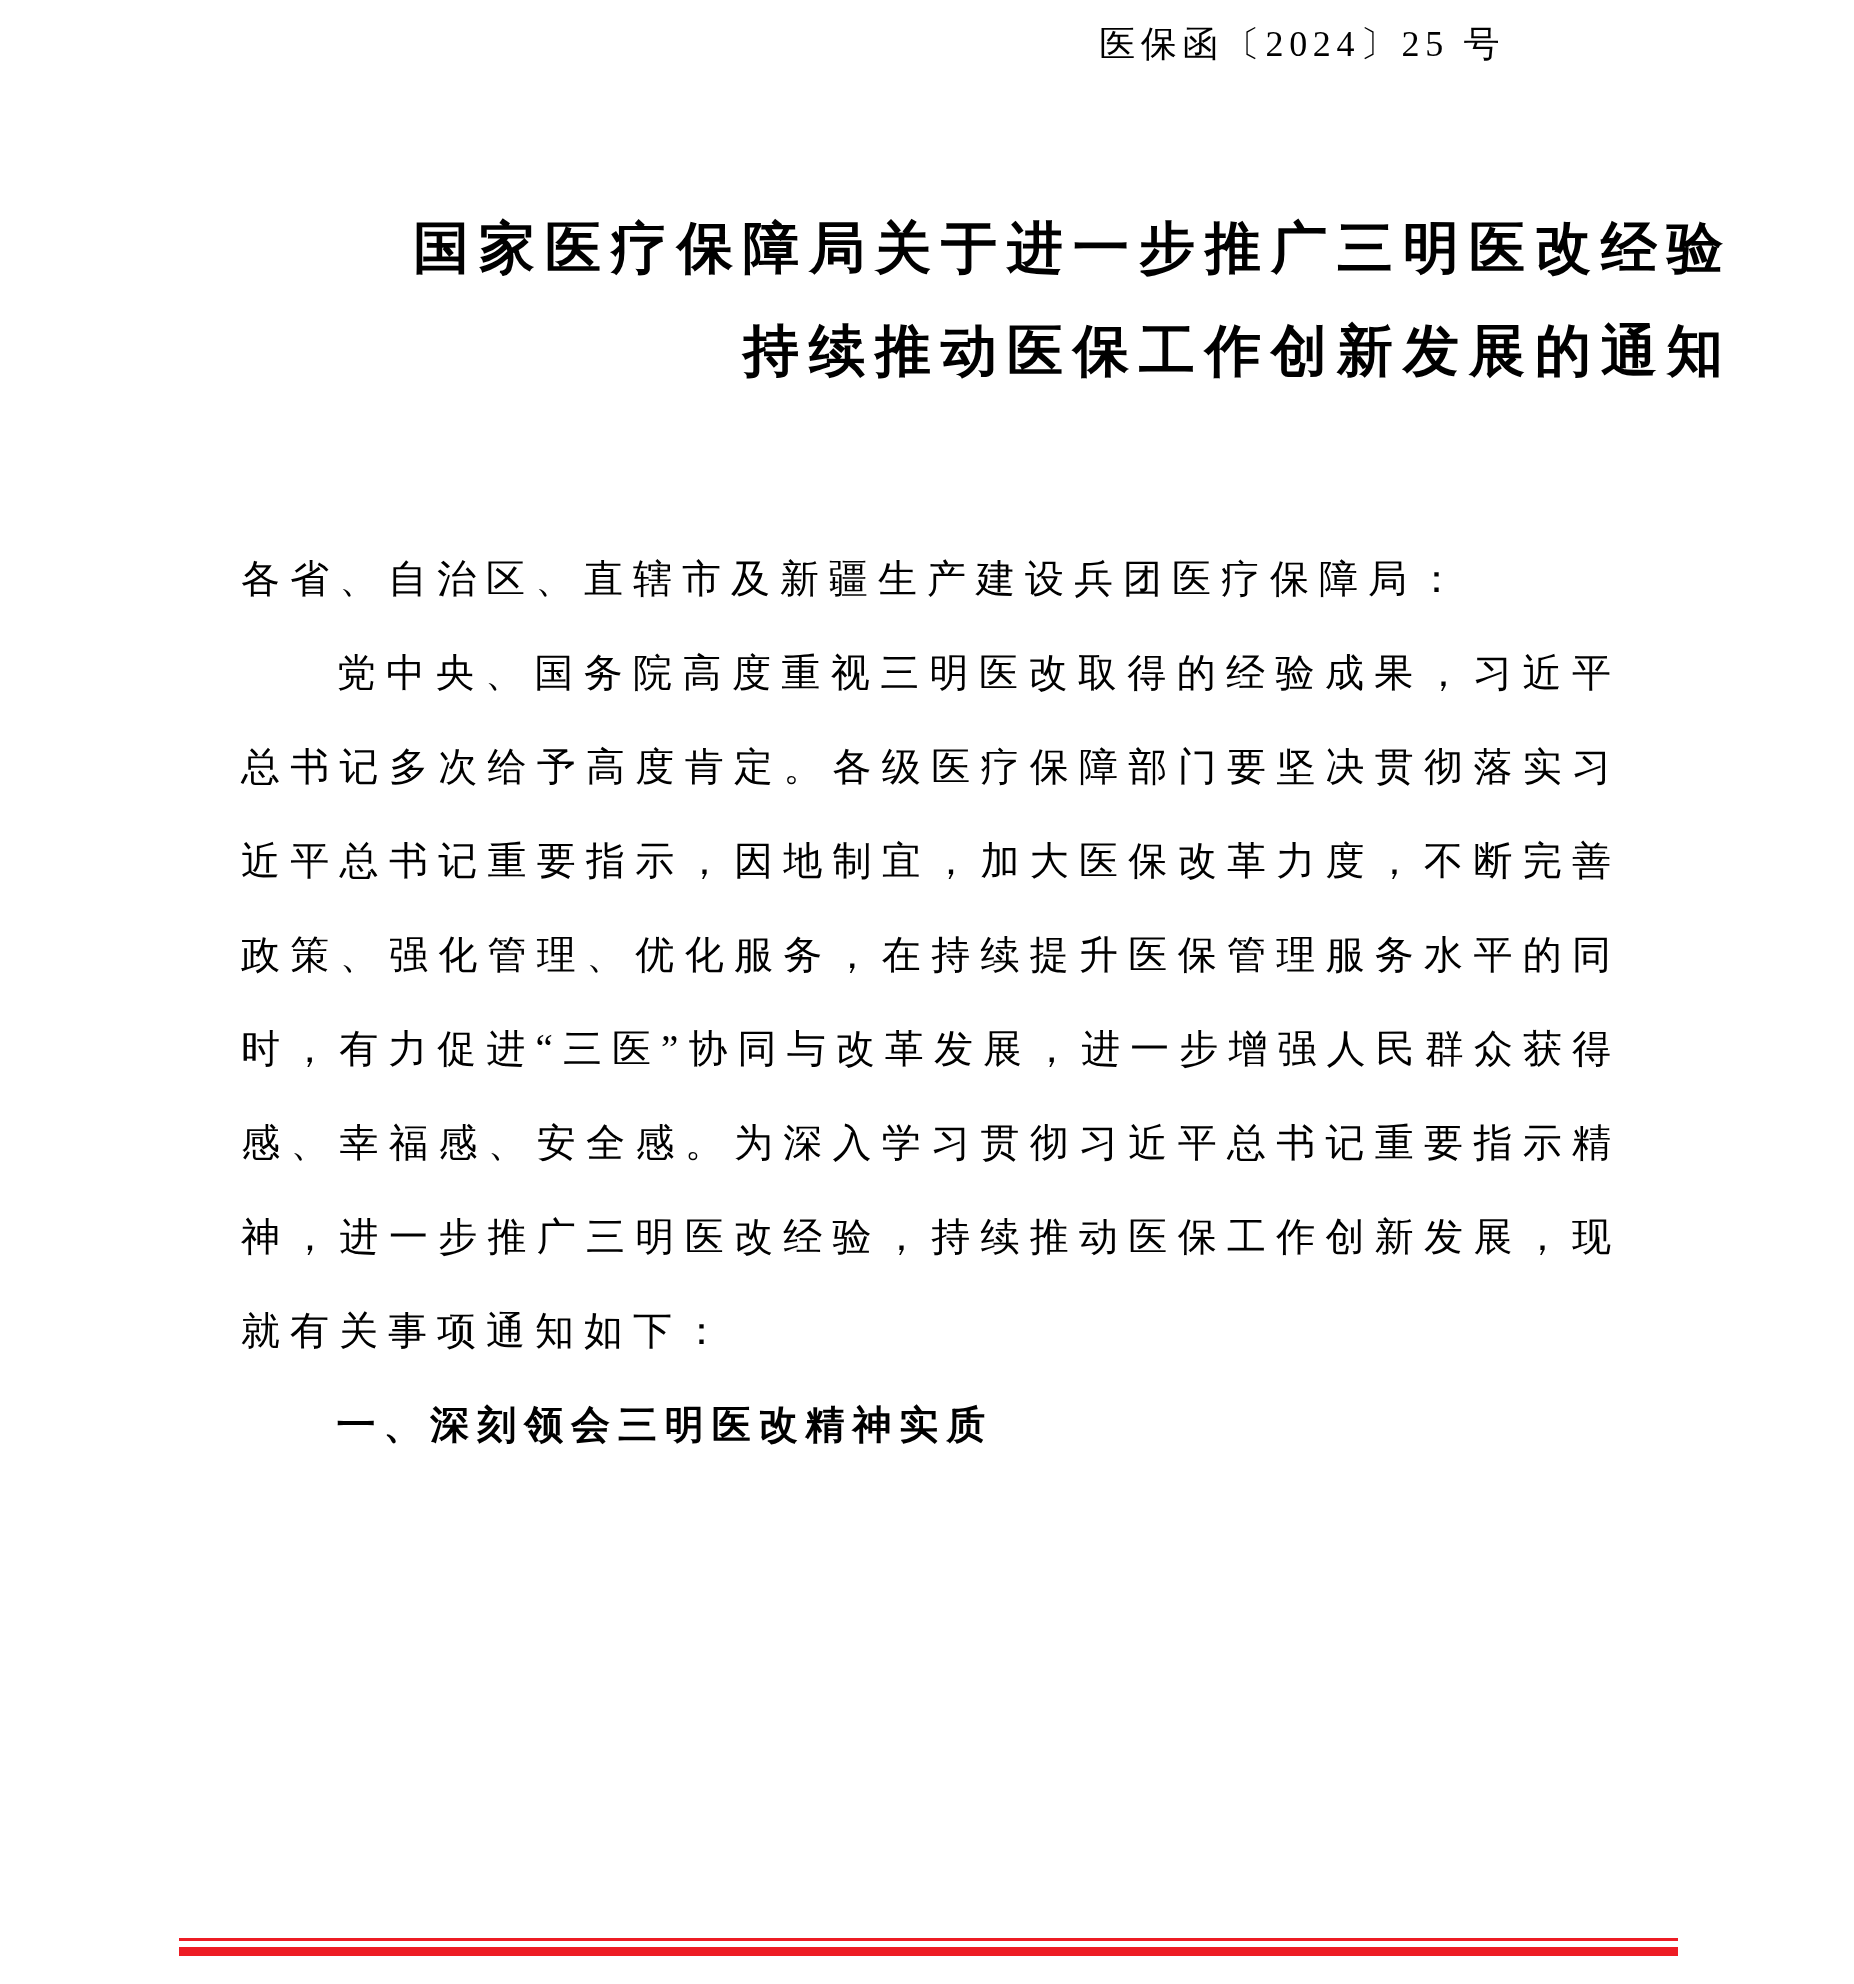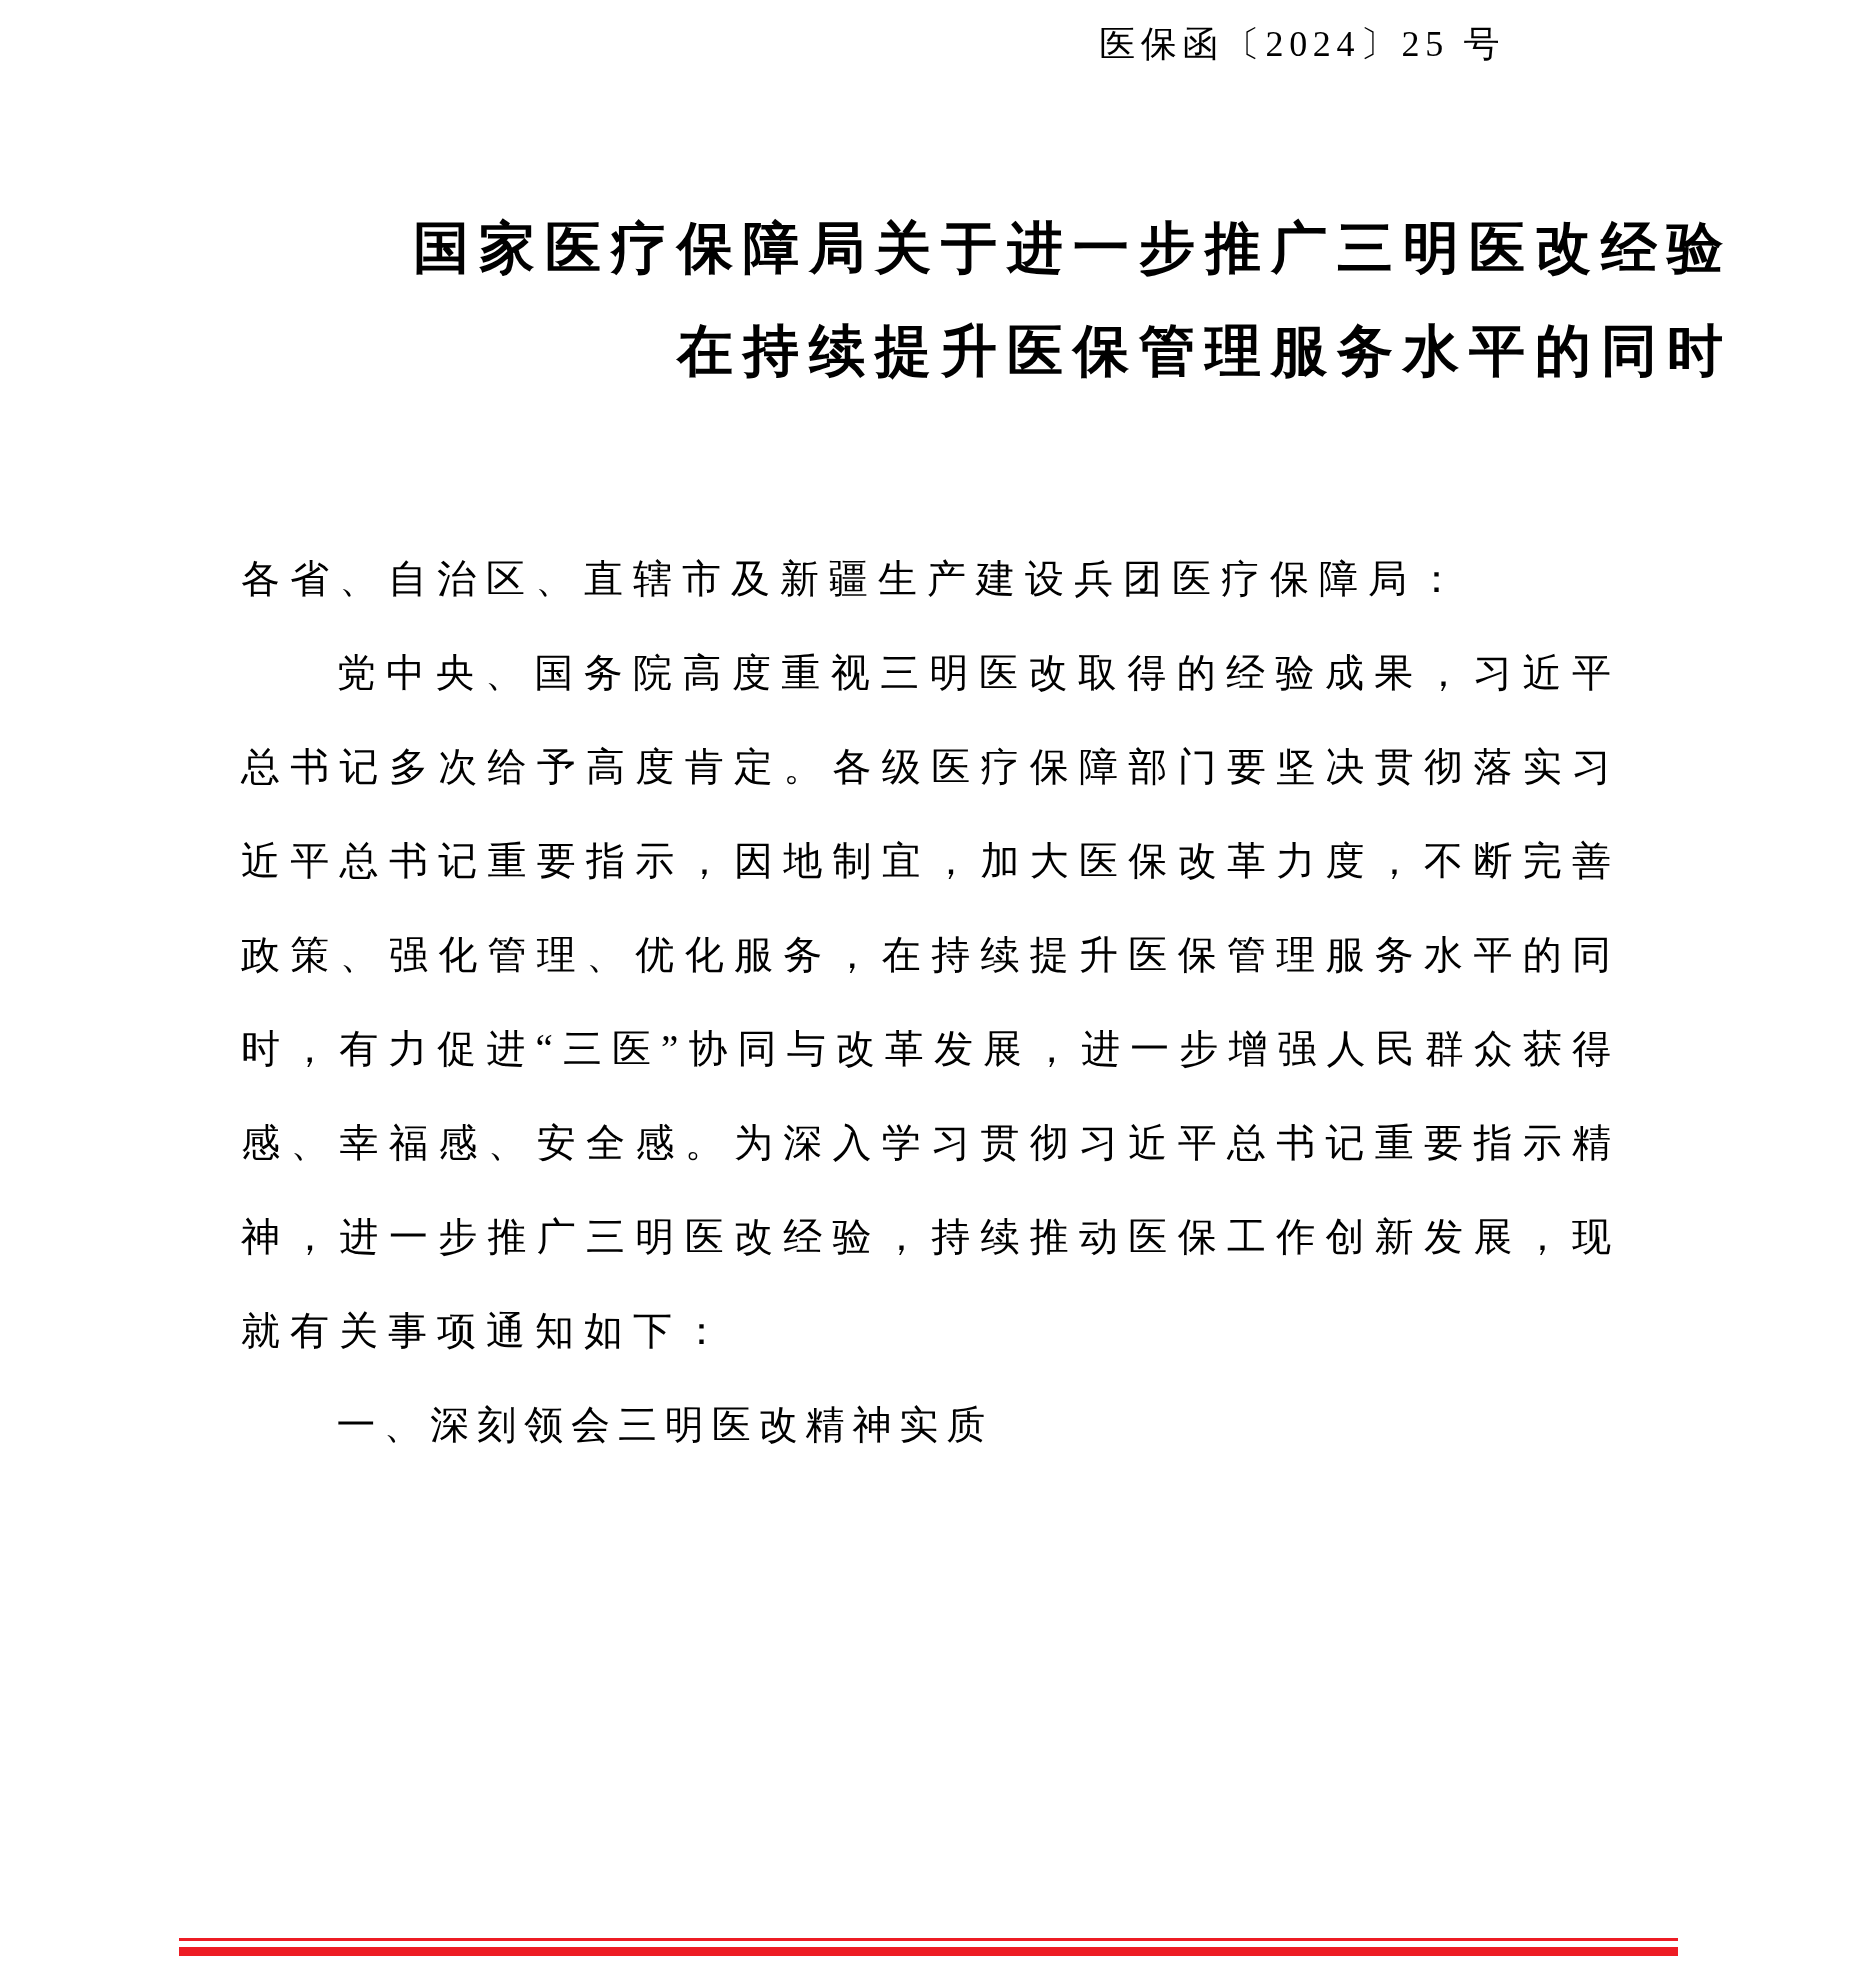--- a/index.html
+++ b/index.html
@@ -40,42 +40,42 @@
     font-size: 39px;
     line-height: 94px;
     letter-spacing: 10px;
     text-align: justify;
   }
   .content p { margin: 0; padding: 0; }
   .para { text-indent: 2.45em; }
   .heading {
     text-indent: 2.45em;
     font-family: "Liberation Sans", "DejaVu Sans", sans-serif;
-    font-weight: normal;
+    font-weight: bold;
     letter-spacing: 7.9px;
   }
   .rule {
     position: absolute;
     left: 179px;
     width: 1499px;
     background: #ed1c24;
   }
   .rule-thin  { top: 1938px; height: 2.8px;  }
   .rule-thick { top: 1947px; height: 9px; }
 </style>
 </head>
 <body>
 
 <div class="page">
 
   <div class="doc-number">医保函〔2024〕25 号</div>
 
   <div class="title">
     <div class="title-line">国家医疗保障局关于进一步推广三明医改经验</div>
-    <div class="title-line">在持续提升医保管理服务水平的同时</div>
+    <div class="title-line">持续推动医保工作创新发展的通知</div>
   </div>
 
   <div class="content">
     <p class="addressee">各省、自治区、直辖市及新疆生产建设兵团医疗保障局：</p>
     <p class="para">党中央、国务院高度重视三明医改取得的经验成果，习近平总书记多次给予高度肯定。各级医疗保障部门要坚决贯彻落实习近平总书记重要指示，因地制宜，加大医保改革力度，不断完善政策、强化管理、优化服务，在持续提升医保管理服务水平的同时，有力促进“三医”协同与改革发展，进一步增强人民群众获得感、幸福感、安全感。为深入学习贯彻习近平总书记重要指示精神，进一步推广三明医改经验，持续推动医保工作创新发展，现就有关事项通知如下：</p>
     <p class="heading">一、深刻领会三明医改精神实质</p>
   </div>
 
   <div class="rule rule-thin" style="background-color: rgb(237, 28, 36);"></div>
   <div class="rule rule-thick" style="background-color: rgb(237, 28, 36);"></div>

